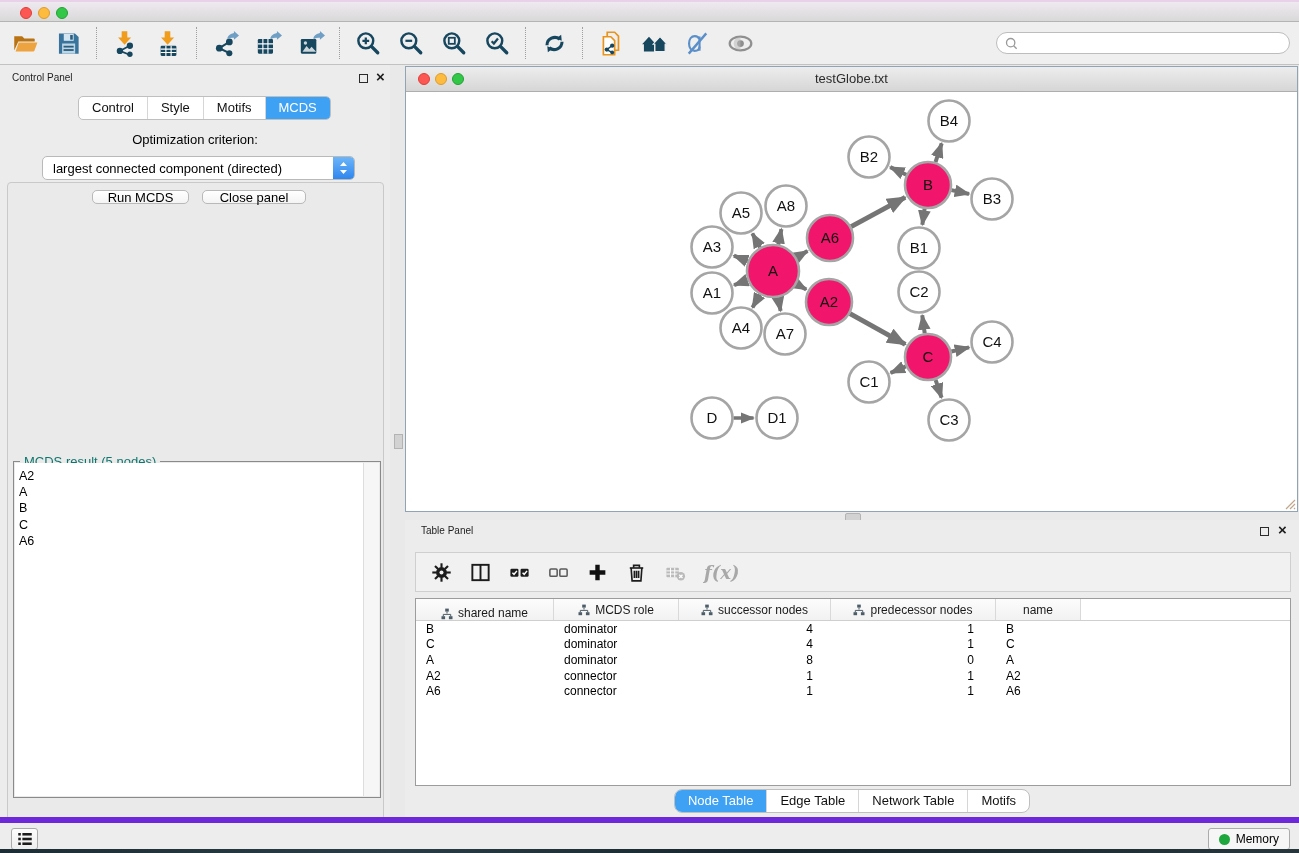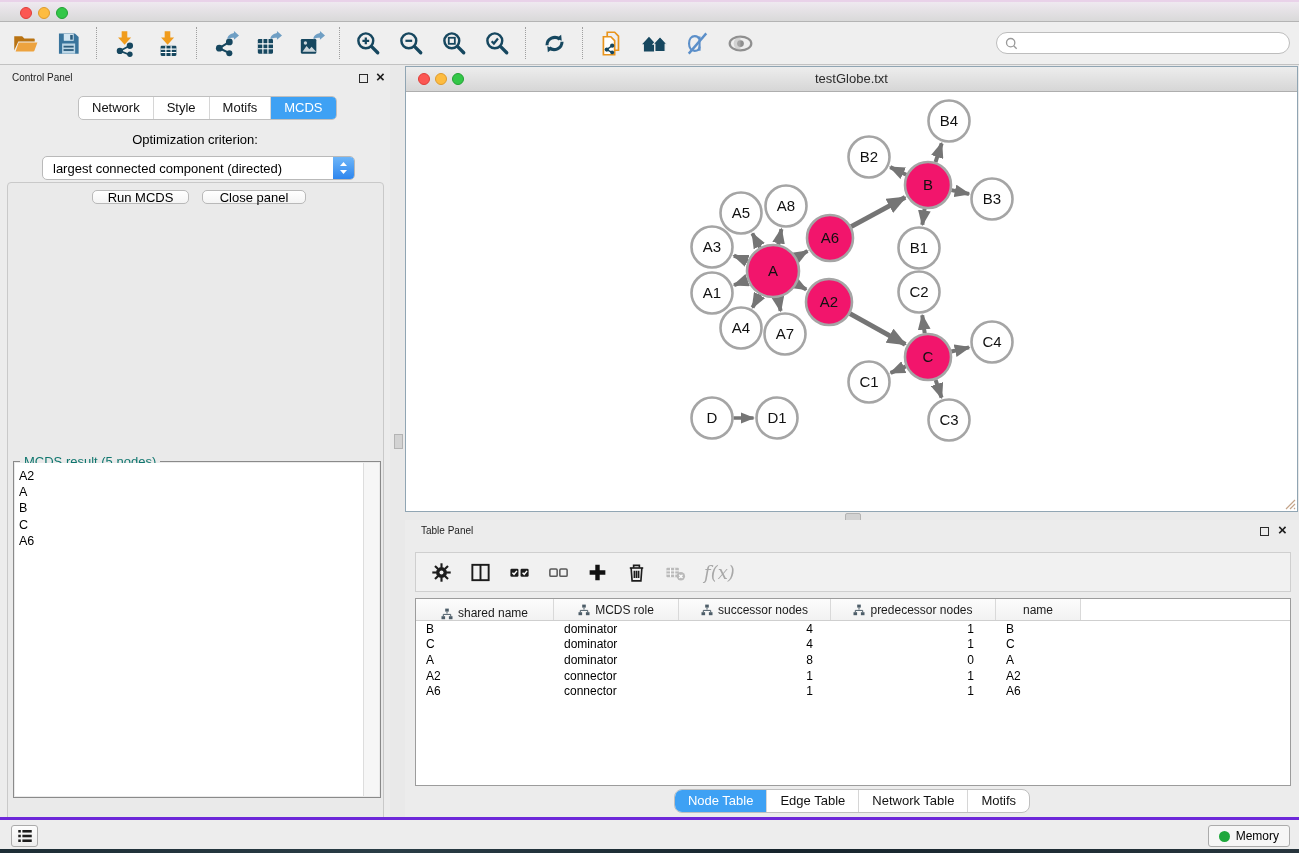--- a/index.html
+++ b/index.html
@@ -65,33 +65,33 @@
   .grip{position:absolute;right:1px;bottom:1px;width:12px;height:12px;}
 
   .h-divider{left:845px;top:512.5px;width:14px;height:7px;background:#d2d2d2;border:1px solid #b3b3b3;border-radius:2px;}
   .v-handle{left:394px;top:434px;width:7px;height:13px;background:#d2d2d2;border:1px solid #b3b3b3;}
 
   
   .tp-toolbar{left:415px;top:552px;width:876px;height:40px;background:#f1f1f1;border:1px solid #cfcfcf;
     box-sizing:border-box;display:flex;align-items:center;padding-left:13px;gap:15px;}
   .tp-tool{width:24px;height:24px;display:flex;align-items:center;justify-content:center;}
   .tp-tool svg{width:23px;height:23px;}
-  .fx-label{font-family:"DejaVu Serif",serif;font-style:italic;font-size:18px;color:#a8a8a8;padding-left:2px;}
+  .fx-label{font-family:"DejaVu Serif",serif;font-style:italic;font-size:18px;color:#a8a8a8;padding-left:2px;font-weight:bold;}
   .dtable{left:415px;top:598px;width:876px;height:188px;background:#fff;border:1px solid #9c9c9c;box-sizing:border-box;overflow:hidden;}
   .dt-head{display:flex;height:21px;border-bottom:1px solid #cfcfcf;background:linear-gradient(#fcfcfc,#f2f2f2);}
   .dt-hcell{display:flex;align-items:center;justify-content:center;gap:5px;font-size:12px;color:#1a1a1a;
     border-right:1px solid #d9d9d9;box-sizing:border-box;height:21px;}
   .dt-hcell.filler{background:#fff;border-right:none;}
   .dt-row{display:flex;height:15.6px;align-items:center;}
   .dt-cell{font-size:12px;color:#000;box-sizing:border-box;white-space:nowrap;overflow:hidden;}
 
   .tp-tabs-wrap{left:405px;top:789px;width:894px;text-align:center;}
 
   
-  .statusbar{left:0;top:817px;width:1299px;height:32px;background:#ededed;border-top:3px solid #6d28d9;box-sizing:border-box;}
+  .statusbar{left:0;top:817px;width:1299px;height:32px;background:#ededed;border-top:6px solid #6d28d9;box-sizing:border-box;}
   .sb-listbtn{position:absolute;left:11px;top:5px;width:27px;height:22px;background:linear-gradient(#fdfdfd,#ededed);
     border:1px solid #ababab;border-radius:3px;display:flex;align-items:center;justify-content:center;box-sizing:border-box;}
   .sb-mem{position:absolute;right:9px;top:5px;height:22px;background:#f6f6f6;border:1px solid #ababab;border-radius:3px;
     display:flex;align-items:center;gap:6px;padding:0 10px;box-sizing:border-box;}
   .mem-dot{width:11px;height:11px;border-radius:50%;background:#1ea73c;}
   .sb-mem span{font-size:12px;color:#000;}
   .desktop-strip{left:0;top:849px;width:1299px;height:4px;background:linear-gradient(90deg,#1d2d35,#2a3d46 30%,#16242c 60%,#27353d);}
 </style>
 </head>
 <body>
@@ -264,21 +264,21 @@
   </div>
 
   <div class="abs" style="left:0;top:65px;width:390px;height:752px;background:#ececec;">
     <div class="abs panel-title" style="left:12px;top:7px;">Control Panel</div>
     <span class="abs float-icon" style="left:359px;top:9px;"></span>
     <span class="abs close-icon" style="left:376px;top:7px;">×</span>
 
     <div class="abs cp-content"></div>
     <div class="abs" style="left:78px;top:31px;">
       <div class="seg" id="cp-tabs">
-          <div class="seg-item">Network</div>
+          <div class="seg-item">Control</div>
           <div class="seg-item">Style</div>
           <div class="seg-item">Motifs</div>
           <div class="seg-item active">MCDS</div>
         </div>
     </div>
 
     <div class="abs opt-label" style="top:67px;">Optimization criterion:</div>
 
     <div class="abs dropdown" style="top:91px;">
       <span class="dd-text">largest connected component (directed)</span>

